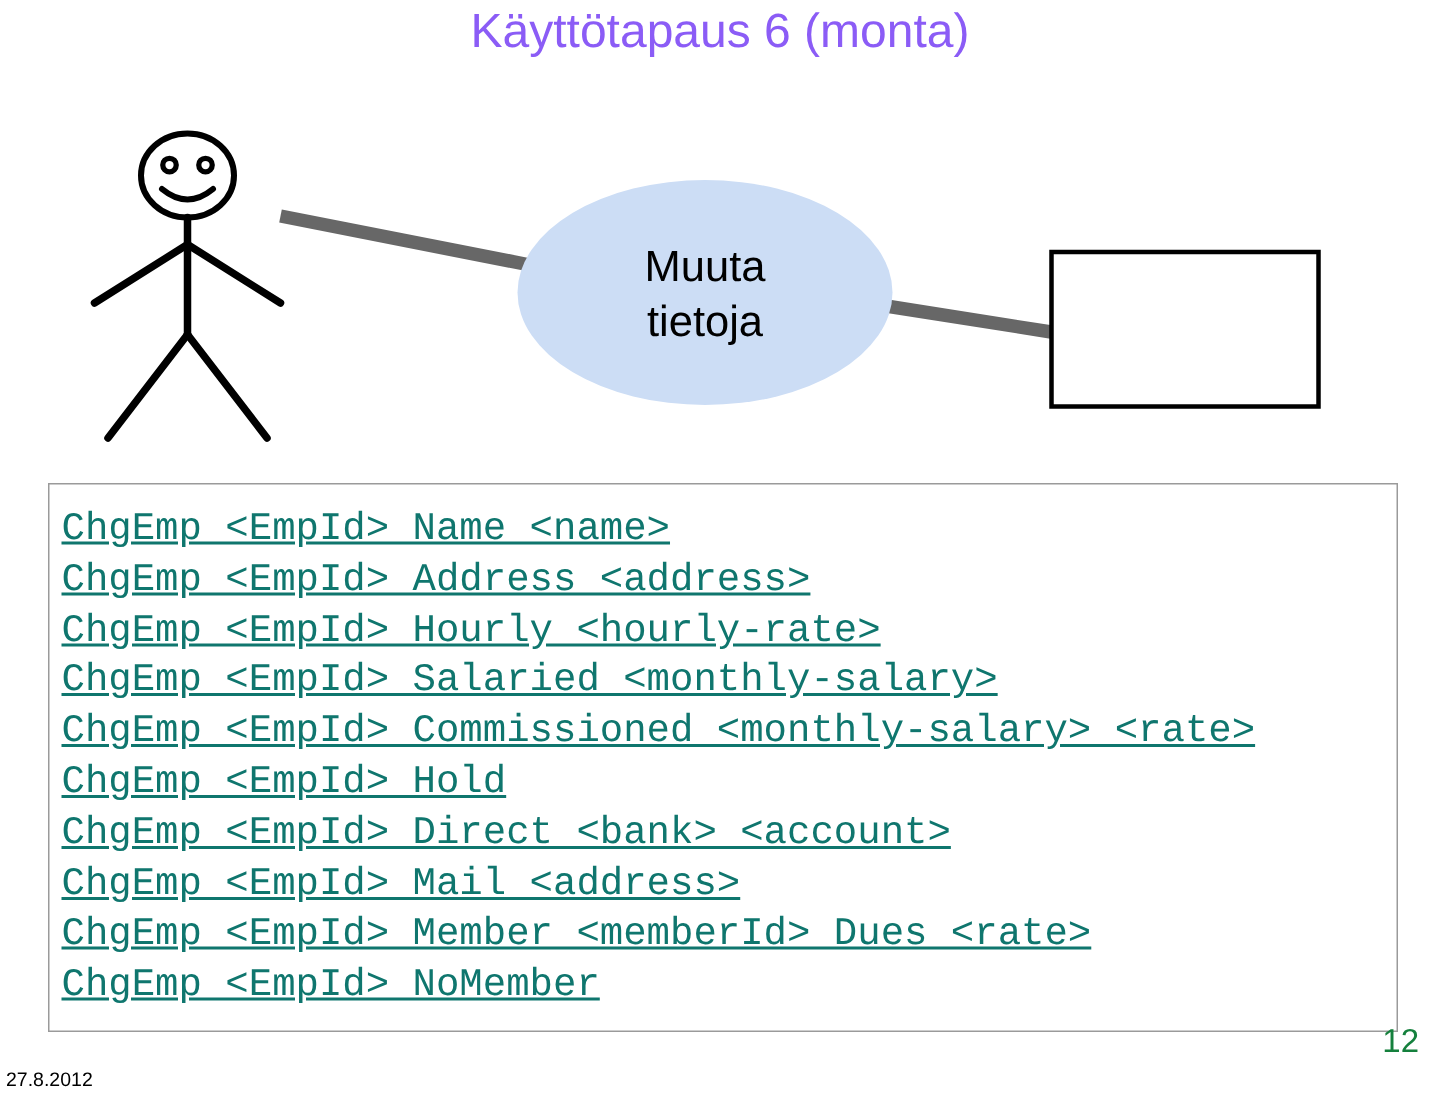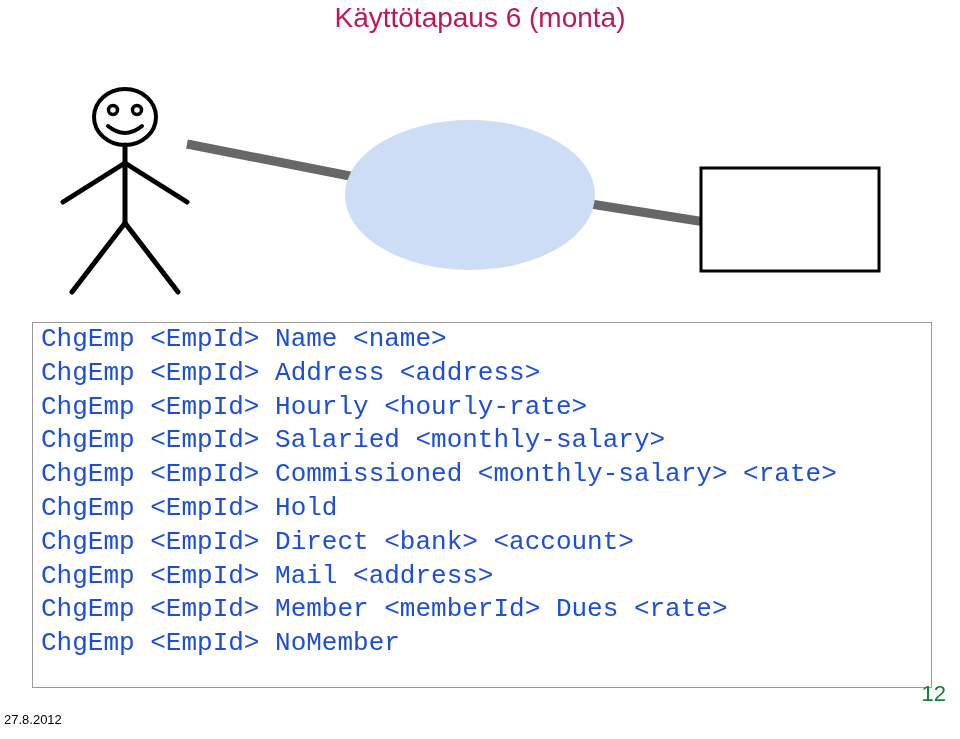--- a/index.html
+++ b/index.html
@@ -19,23 +19,23 @@
   }
 
   
   #slide-title {
     position: absolute;
     left: 0;
     top: 2px;
     width: 960px;
     text-align: center;
     font-family: "Liberation Sans", sans-serif;
-    font-size: 28px;
+    font-size: 32px;
     font-weight: 400;
-    color: #be185d;
+    color: #8b5cf6;
     letter-spacing: 0px;
     white-space: nowrap;
   }
 
   
   #diagram {
     position: absolute;
     left: 0;
     top: 60px;
     width: 960px;
@@ -76,26 +76,27 @@
     width: 900px;
     height: 366px;
     border: 1px solid #9a9a9a;
     box-sizing: border-box;
     background: #ffffff;
     overflow: hidden;
   }
   #code-lines {
     position: absolute;
     left: 8px;
-    top: 0;
+    top: 13px;
     font-family: "Liberation Mono", "DejaVu Sans Mono", monospace;
     font-size: 26px;
     line-height: 33.8px;
-    color: #1d4ed8;
+    color: #0f766e;
     white-space: pre;
+    text-decoration: underline;
   }
   .code-line {
     white-space: pre;
     height: 33.8px;
   }
 
   
   #footer-date {
     position: absolute;
     left: 4px;
@@ -144,20 +145,24 @@
         <line x1="125" y1="85" x2="125" y2="163" stroke="#000000" stroke-width="5"></line>
 
         <line x1="125" y1="103" x2="63" y2="142" stroke="#000000" stroke-width="5"></line>
         <line x1="125" y1="103" x2="187" y2="142" stroke="#000000" stroke-width="5"></line>
 
         <line x1="125" y1="163" x2="72" y2="232" stroke="#000000" stroke-width="5"></line>
         <line x1="125" y1="163" x2="178" y2="232" stroke="#000000" stroke-width="5"></line>
       </g>
     </svg>
 
+    <div class="ellipse-label">
+      <div>Muuta</div>
+      <div>tietoja</div>
+    </div>
 
   </div>
 
   <div id="code-block">
     <div id="code-lines"><div class="code-line">ChgEmp &lt;EmpId&gt; Name &lt;name&gt;</div><div class="code-line">ChgEmp &lt;EmpId&gt; Address &lt;address&gt;</div><div class="code-line">ChgEmp &lt;EmpId&gt; Hourly &lt;hourly-rate&gt;</div><div class="code-line">ChgEmp &lt;EmpId&gt; Salaried &lt;monthly-salary&gt;</div><div class="code-line">ChgEmp &lt;EmpId&gt; Commissioned &lt;monthly-salary&gt; &lt;rate&gt;</div><div class="code-line">ChgEmp &lt;EmpId&gt; Hold</div><div class="code-line">ChgEmp &lt;EmpId&gt; Direct &lt;bank&gt; &lt;account&gt;</div><div class="code-line">ChgEmp &lt;EmpId&gt; Mail &lt;address&gt;</div><div class="code-line">ChgEmp &lt;EmpId&gt; Member &lt;memberId&gt; Dues &lt;rate&gt;</div><div class="code-line">ChgEmp &lt;EmpId&gt; NoMember</div></div>
   </div>
 
   <div id="footer-date">27.8.2012</div>
   <div id="footer-page">12</div>
 

